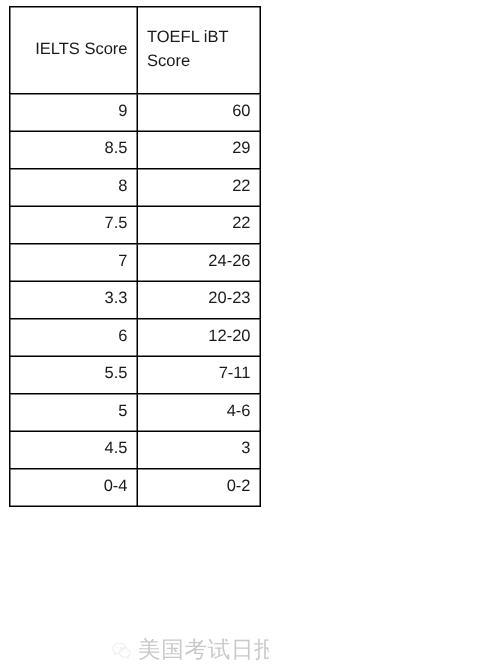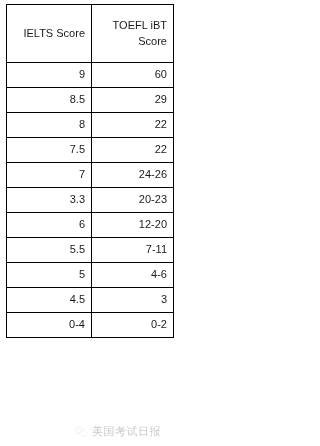--- a/index.html
+++ b/index.html
@@ -40,21 +40,21 @@
 
   
   tr.header-row td {
     height: 57px;
     font-size: 11px;
   }
   td.header-ielts {
     text-align: right;
   }
   td.header-toefl {
-    text-align: right;
+    text-align: left;
   }
   .hdr-line {
     display: block;
     white-space: nowrap;
   }
   .hdr-line.line-1 { margin-bottom: 2px; }
 
   
   tr.data-row td {
     height: 24px;
@@ -74,21 +74,21 @@
     gap: 4px;
     pointer-events: none;
   }
   #watermark .wm-icon {
     width: 14px;
     height: 14px;
     display: block;
     opacity: 0.30;
   }
   #watermark .wm-text {
-    font-size: 11px;
+    font-size: 15px;
     color: #c9c9c9;
     letter-spacing: 0.5px;
     white-space: nowrap;
   }
 </style>
 </head>
 <body>
 
 <table id="score-table">
   <colgroup>

